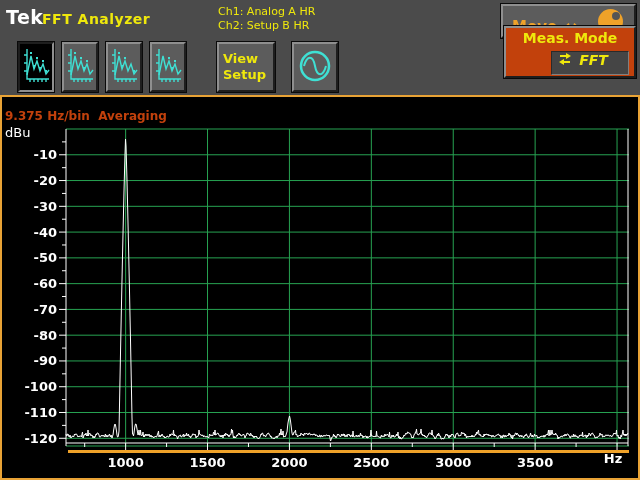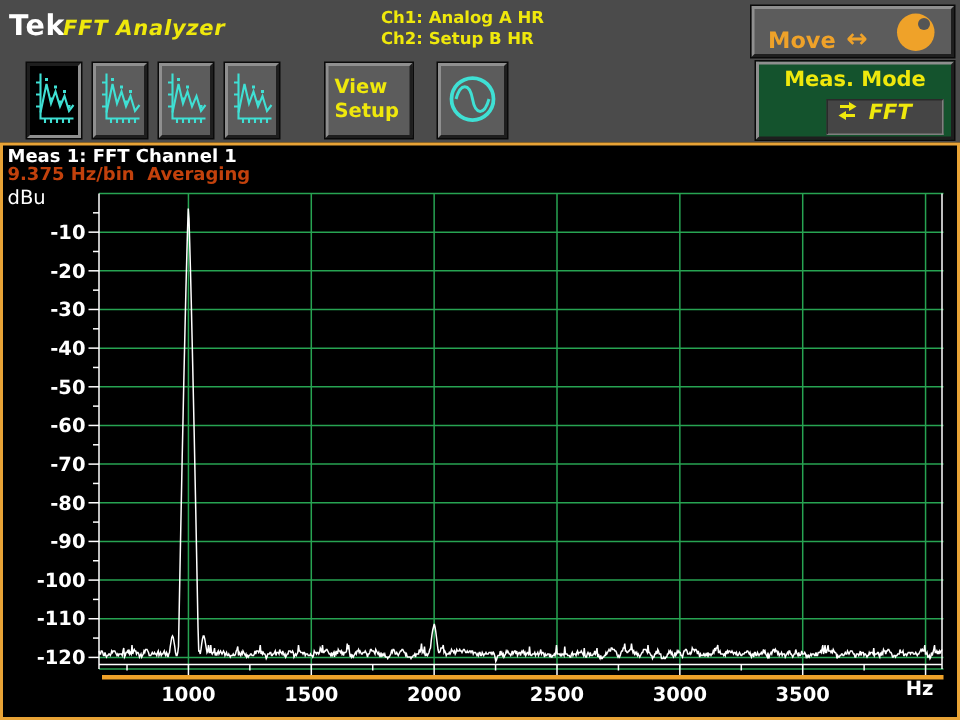--- a/index.html
+++ b/index.html
@@ -1,22 +1,22 @@
 <!DOCTYPE html>
 <html><head>
 <meta charset="utf-8">
 <style>
   html,body{margin:0;padding:0;background:#000;}
   #screen{position:relative;width:640px;height:480px;background:#000;overflow:hidden;
           font-family:"DejaVu Sans",sans-serif;}
   
   .topbar{position:absolute;left:0;top:0;width:640px;height:112px;background:#4B4B4B;}
   .brand{position:absolute;left:6px;top:6px;font-size:19px;font-weight:bold;color:#FFFFFF;letter-spacing:0.5px;}
-  .apptitle{position:absolute;left:42px;top:11px;font-size:14px;font-weight:bold;color:#EFE80C;letter-spacing:0.5px;font-style:italic;}
-  .channels{position:absolute;left:218px;top:5px;font-size:11px;font-weight:bold;color:#EFE80C;line-height:14px;margin-left:36px;}
+  .apptitle{position:absolute;left:42px;top:11px;font-size:14px;font-weight:bold;color:#EFE80C;letter-spacing:0.5px;}
+  .channels{position:absolute;left:218px;top:5px;font-size:11px;font-weight:normal;color:#EFE80C;line-height:14px;}
   
   .movebtn{position:absolute;left:501px;top:4px;width:135px;height:34px;background:#5C5C5C;
            border-top:2px solid #8F8F8F;border-left:2px solid #8F8F8F;
            border-bottom:2px solid #1E1E1E;border-right:2px solid #1E1E1E;
            outline:1px solid #0A0A0A;display:flex;align-items:flex-end;box-sizing:border-box;cursor:pointer;}
   .movelabel{font-size:15px;font-weight:bold;color:#EFA229;margin-left:9px;}
   .movearrow{font-size:17px;font-weight:bold;color:#EFA229;margin-left:7px;}
   .knob{position:absolute;right:11px;top:3px;width:25px;height:25px;border-radius:50%;background:#EFA229;}
   .knobdot{position:absolute;right:3px;top:3px;width:8px;height:8px;border-radius:50%;background:#555555;}
   
@@ -25,21 +25,21 @@
         border-bottom:2px solid #1E1E1E;border-right:2px solid #1E1E1E;
         outline:1px solid #0A0A0A;padding:0;cursor:pointer;}
   .tbtn.pressed{background:#000000;
         border-top:2px solid #1E1E1E;border-left:2px solid #1E1E1E;
         border-bottom:2px solid #8F8F8F;border-right:2px solid #8F8F8F;}
   .vbtn{width:36px;}
   .viewsetup{width:58px;text-align:left;font-family:"DejaVu Sans",sans-serif;}
   .viewsetup span{display:block;margin-left:4px;font-size:13px;line-height:16px;font-weight:bold;color:#EFE80C;}
   .sinebtn{width:46px;}
   
-  .measmode{position:absolute;left:504px;top:41px;width:132px;height:52px;background:#14532d;box-sizing:border-box;
+  .measmode{position:absolute;left:504px;top:26px;width:132px;height:52px;background:#c2410c;box-sizing:border-box;
             border-top:2px solid #8F8F8F;border-left:2px solid #8F8F8F;
             border-bottom:2px solid #1E1E1E;border-right:2px solid #1E1E1E;
             outline:1px solid #0A0A0A;cursor:pointer;}
   .mmlabel{text-align:center;margin-top:2px;font-size:14px;font-weight:bold;color:#EFE80C;}
   .mmbox{position:absolute;left:5px;right:5px;top:23px;height:22px;background:#454545;
          border-top:1px solid #2A2A2A;border-left:1px solid #2A2A2A;
          border-bottom:1px solid #808080;border-right:1px solid #808080;
          display:flex;margin-left:40px;}
   .mmvalue{flex:1;text-align:center;font-size:14px;font-weight:bold;font-style:italic;color:#EFE80C;margin-right:14px;}
   
@@ -159,21 +159,20 @@
             <path d="M13 10 H6" fill="none"></path>
               <path d="M7 7 L2 10 L7 13 Z" stroke="none"></path>
           </g>
         </svg>
         <span class="mmvalue">FFT</span>
       </div>
     </div>
   </div>
 
   <div class="measwin"></div>
-  <div class="hdr1">Meas 1: FFT Channel 1</div>
   <div class="hdr2">9.375 Hz/bin  Averaging</div>
   <div class="dbu">dBu</div>
 
   <svg id="chart" viewBox="0 0 640 480">
       <line x1="125.62525458248473" y1="129" x2="125.62525458248473" y2="446" stroke="#27A352"></line>
       <line x1="207.52807681117253" y1="129" x2="207.52807681117253" y2="446" stroke="#27A352"></line>
       <line x1="289.4308990398604" y1="129" x2="289.4308990398604" y2="446" stroke="#27A352"></line>
       <line x1="371.3337212685482" y1="129" x2="371.3337212685482" y2="446" stroke="#27A352"></line>
       <line x1="453.23654349723597" y1="129" x2="453.23654349723597" y2="446" stroke="#27A352"></line>
       <line x1="535.1393657259238" y1="129" x2="535.1393657259238" y2="446" stroke="#27A352"></line>

